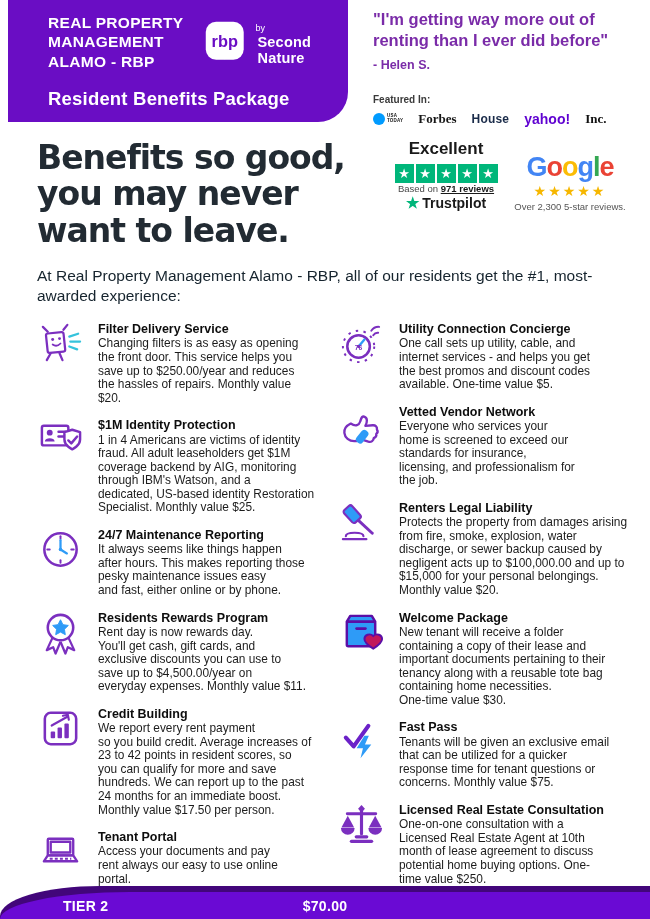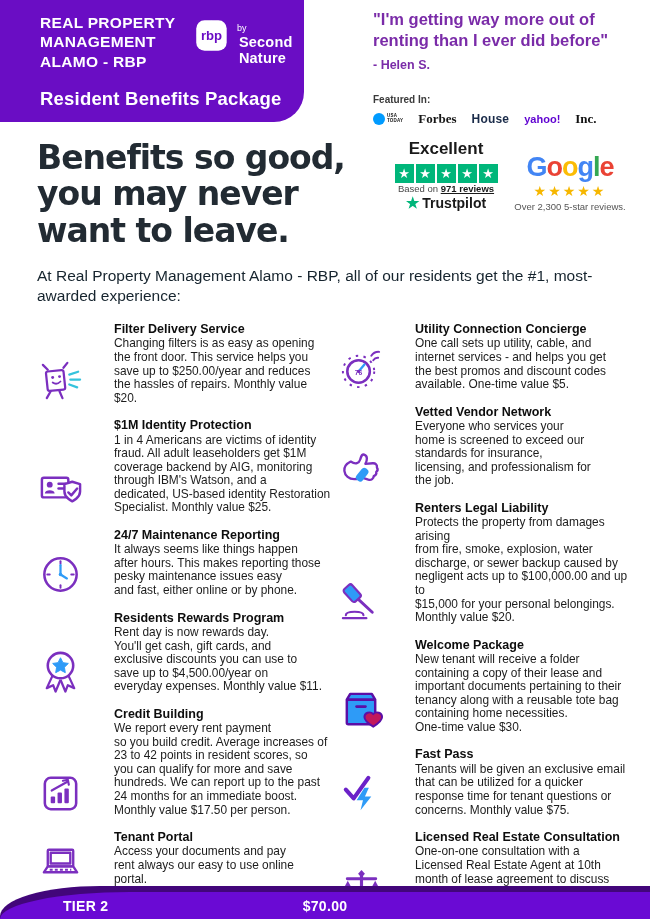--- a/index.html
+++ b/index.html
@@ -1,21 +1,21 @@
 <!DOCTYPE html>
 <html><head>
 <meta charset="utf-8">
 <style>
   * { margin:0; padding:0; box-sizing:border-box; }
   html,body { background:#ffffff; }
   body { font-family:"Liberation Sans", sans-serif; }
   .page { position:relative; width:650px; height:919px; background:#fff; overflow:hidden; }
 
   
-  .header-box { position:absolute; left:0; top:0; width:304px; height:122px;
+  .header-box { position:absolute; left:8px; top:0; width:340px; height:122px;
     background:#6A0DC4; border-bottom-right-radius:30px; }
   .company { position:absolute; left:40px; top:13px; color:#fff; font-weight:bold;
     font-size:15.5px; line-height:1.25; letter-spacing:.3px; white-space:pre-line; }
   .pkg-label { position:absolute; left:40px; top:88px; color:#fff; font-weight:bold;
     font-size:18.5px; letter-spacing:.2px; }
   .logo-wrap { position:absolute; left:190px; top:14px; display:flex; align-items:center; gap:6px; }
   .logo-mark { position:relative; width:62px; height:62px; }
   .logo-mark svg { display:block; }
   .byline { color:#fff; line-height:1; }
   .byline .by { font-size:9px; display:block; margin-bottom:1px; margin-left:-2px; }
@@ -29,21 +29,21 @@
   
   .featured { position:absolute; left:373px; top:94px; width:265px; }
   .featured-label { font-size:10px; color:#3a3a3a; font-weight:600; }
   .featured-logos { display:flex; align-items:center; gap:15px; margin-top:6px; }
   .flogo { white-space:nowrap; }
   .flogo.usa-today { display:flex; align-items:center; gap:2px; }
   .usa-dot { width:12px; height:12px; border-radius:50%; background:#009BFF; }
   .usa-txt { font-size:4.5px; font-weight:bold; color:#111; line-height:1.1; letter-spacing:.2px; }
   .flogo.forbes { font-family:"Liberation Serif", serif; font-weight:bold; font-size:13px; color:#161616; }
   .flogo.house  { font-weight:bold; font-size:12px; color:#1A2B49; letter-spacing:.2px;text-align:center; }
-  .flogo.yahoo  { font-weight:bold; font-size:11px; color:#5F01D1; }
+  .flogo.yahoo  { font-weight:bold; font-size:14px; color:#5F01D1; }
   .flogo.inc    { font-family:"Liberation Serif", serif; font-weight:bold; font-size:13px; color:#111; }
 
   
   .tp-block { position:absolute; left:381px; top:139px; width:130px; text-align:center; }
   .tp-excellent { font-size:17px; font-weight:bold; color:#191919; }
   .tp-stars { display:flex; justify-content:center; gap:2px; margin-top:5px; }
   .tp-star { width:19px; height:19px; background:#00B67A; color:#fff; font-size:13px;
     line-height:19px; text-align:center; }
   .tp-basedon { font-size:9.5px; color:#4a4a4a; }
   .tp-basedon b { color:#191919; text-decoration:underline; }
@@ -59,21 +59,21 @@
   .hero-title { position:absolute; left:37px; top:140px; width:340px;
     font-family:"DejaVu Sans", sans-serif; font-size:33px; font-weight:800;
     color:#222B33; line-height:1.1; letter-spacing:-1px; white-space:pre-line; }
   .hero-sub { position:absolute; left:37px; top:266px; width:580px;
     font-size:15.5px; color:#16242E; line-height:1.32; }
 
   
   .col { position:absolute; top:320px; }
   .col-left { left:37px; width:300px; }
   .col-right { left:338px; width:300px; }
-  .benefit { display:flex; gap:30px; margin-bottom:11px;align-items:flex-end; }
+  .benefit { display:flex; gap:14px; margin-bottom:11px; }
   .b-icon { width:47px; min-width:47px; height:47px; }
   .b-icon svg { display:block; width:47px; height:47px; }
   .b-text { padding-top:2px; }
   .col-left  .b-text { width:238px; }
   .col-right .b-text { width:258px; }
   .b-title { font-size:12.5px; font-weight:bold; color:#0D0D0D; line-height:1.15; }
   .b-desc { font-size:11.9px; color:#1C1C1C; line-height:1.14; white-space:pre-line; margin-top:1px; }
 
   
   .footer-back { position:absolute; left:0; bottom:0; width:650px; height:33px;

